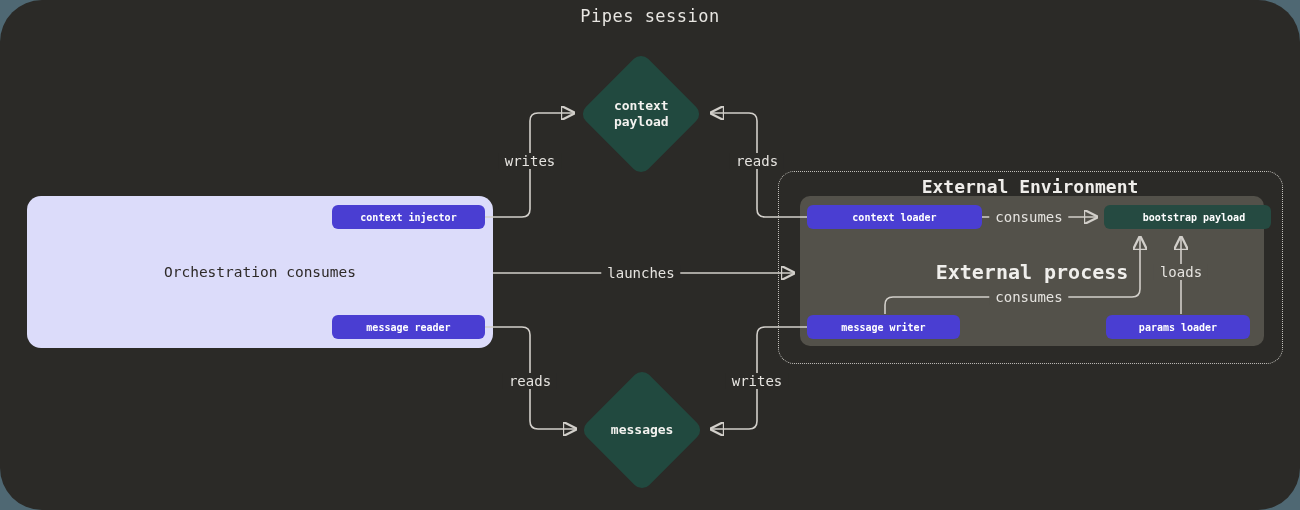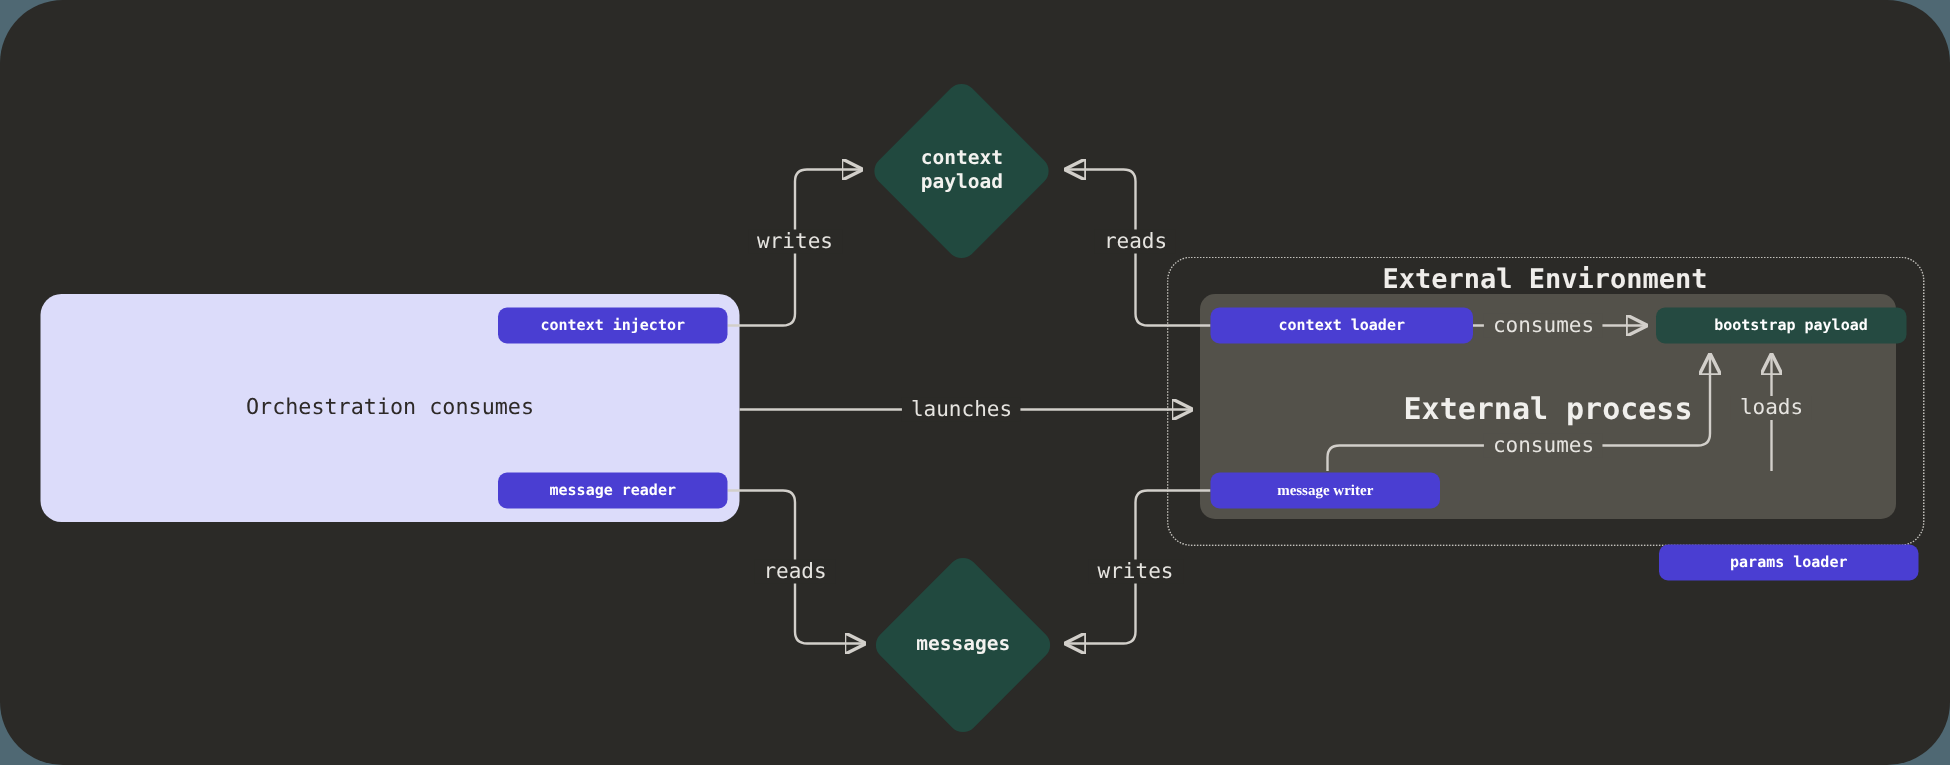--- a/index.html
+++ b/index.html
@@ -64,20 +64,21 @@
     font-size:14px; color:#e6e4e0; padding:0 6px; white-space:nowrap;
     background:#2b2a27;
   }
   .elabel.on-proc { background:#53514a; }
 </style>
 </head>
 <body>
 
 <div class="canvas">
 
+  <div class="title">Pipes session</div>
 
   <div class="orch-box">
     <div class="orch-label">Orchestration consumes</div>
   </div>
 
   <div class="ext-env"></div>
   <div class="ext-env-label">External Environment</div>
 
   <div class="proc-box"></div>
   <div class="proc-label">External process</div>
@@ -95,22 +96,22 @@
     <path marker-end="url(#arr)" d="M807,327 L765,327 Q757,327 757,335 L757,421 Q757,429 749,429 L711,429"></path>
     <path marker-end="url(#arr)" d="M960,217 L1097,217"></path>
     <path marker-end="url(#arr)" d="M885,314 L885,305 Q885,297 893,297 L1132,297 Q1140,297 1140,289 L1140,237"></path>
     <path marker-end="url(#arr)" d="M1181,314 L1181,237"></path>
   </svg>
 
   <div class="btn" style="left:332px; top:205px; width:153px;">context injector</div>
   <div class="btn" style="left:332px; top:315px; width:153px;">message reader</div>
   <div class="btn" style="left:807px; top:205px; width:175px;">context loader</div>
   <div class="btn green" style="left:1104px; top:205px; width:154px;">bootstrap payload</div>
-  <div class="btn" style="left:807px; top:315px; width:153px;font-family:Liberation Serif, serif;">message writer</div>
-  <div class="btn" style="left:1106px; top:315px; width:173px;margin-top:48px;">params loader</div>
+  <div class="btn" style="left:807px; top:315px; width:153px;">message writer</div>
+  <div class="btn" style="left:1106px; top:315px; width:144px;">params loader</div>
 
   <div class="diamond" style="left:597px; top:70px;">
     <span>context payload</span>
   </div>
   <div class="diamond" style="left:598px; top:386px;">
     <span>messages</span>
   </div>
 
   <span class="elabel" style="left:530px; top:161px;">writes</span>
   <span class="elabel" style="left:757px; top:161px;">reads</span>

